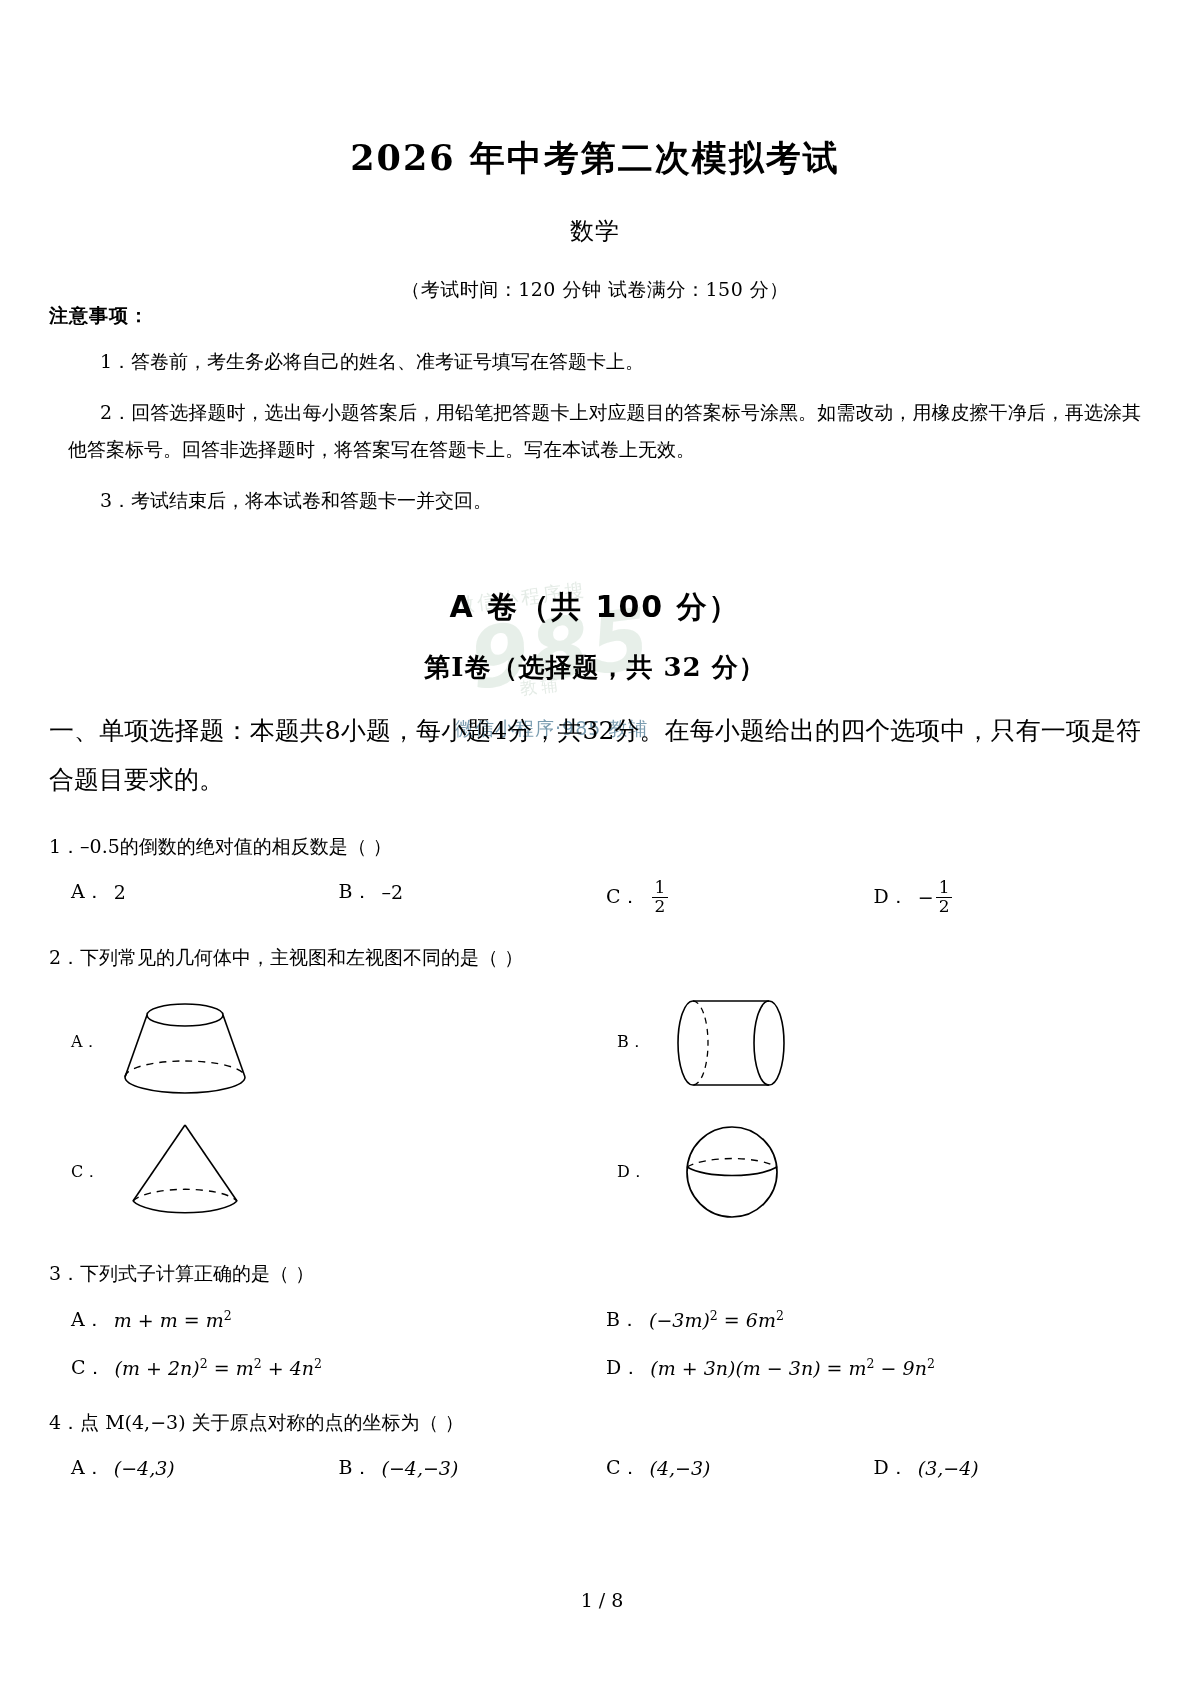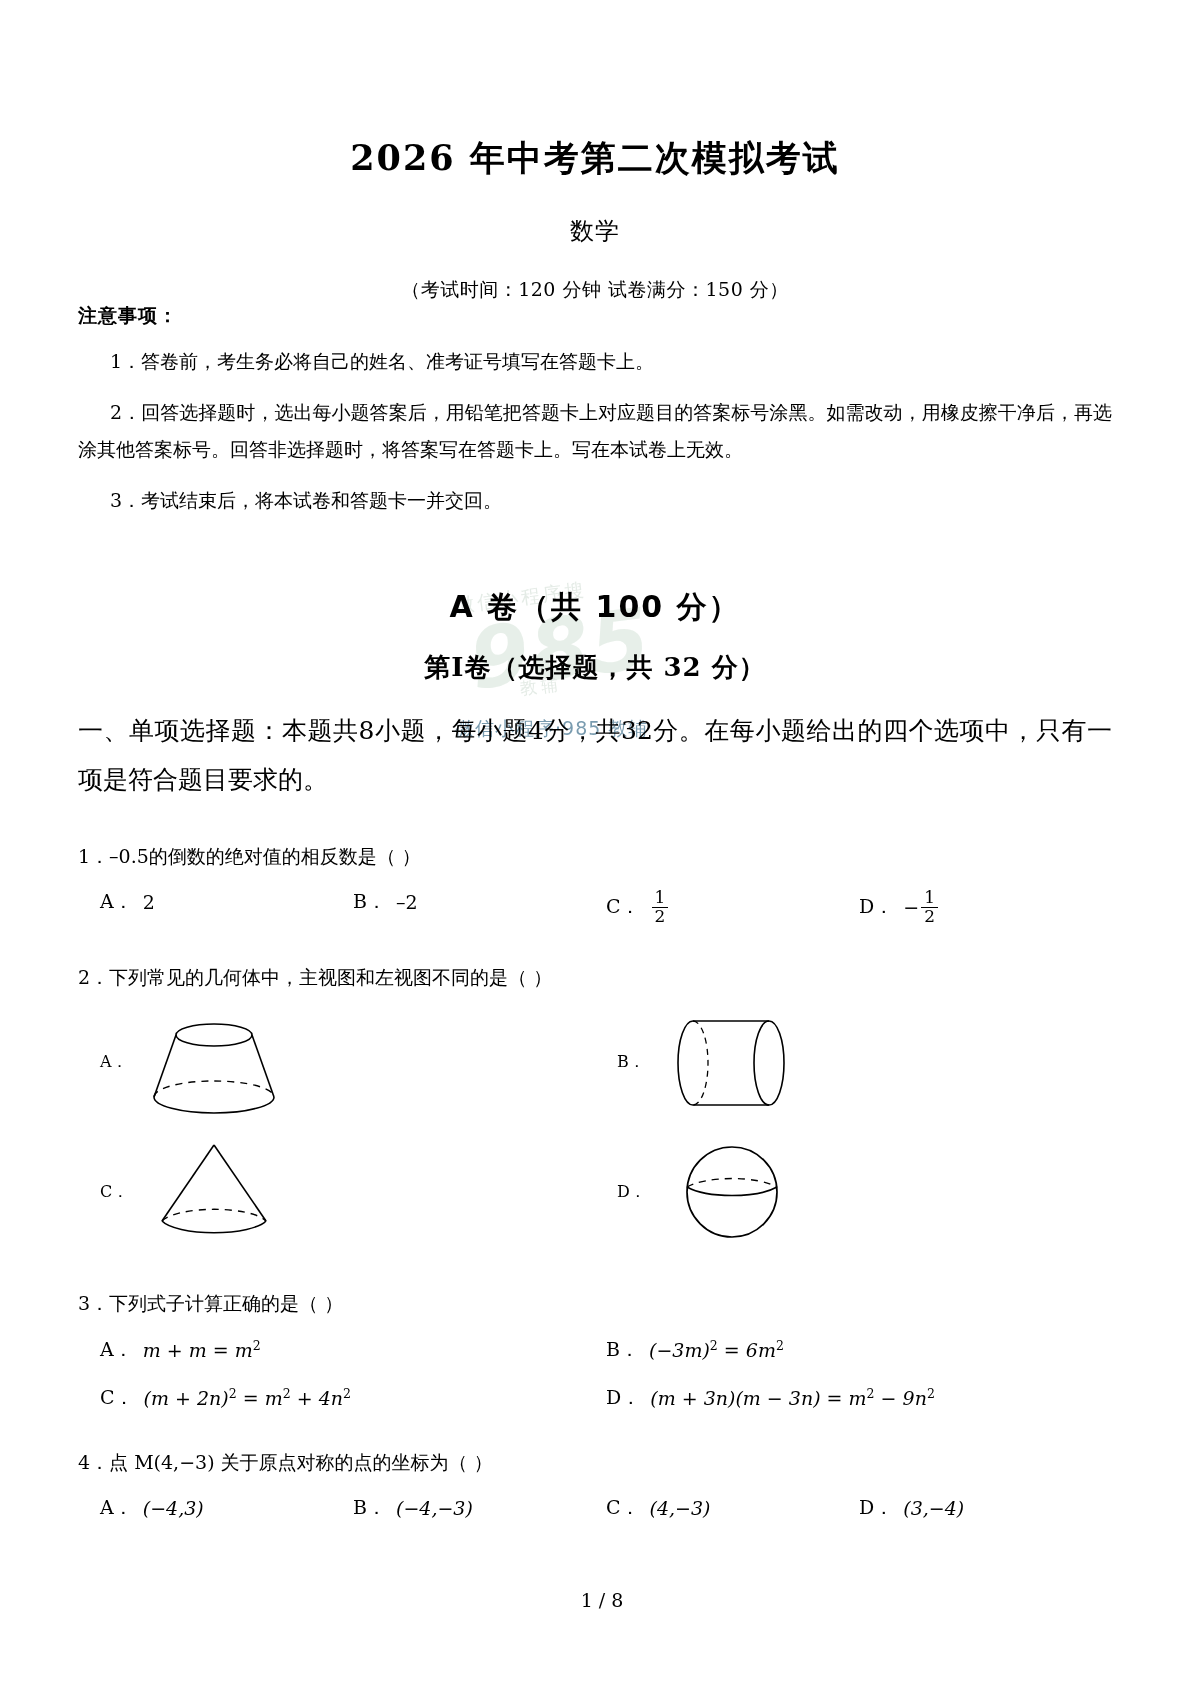--- a/index.html
+++ b/index.html
@@ -18,21 +18,21 @@
     height: 1683px;
     margin: 0 auto;
     background: #ffffff;
     overflow: hidden;
     box-sizing: border-box;
     padding: 0;
   }
   .content {
     position: relative;
     z-index: 2;
-    padding: 0 78px;
+    padding: 0 49px;
     box-sizing: border-box;
   }
 
   
   .watermark-layer {
     position: absolute;
     inset: 0;
     z-index: 1;
     pointer-events: none;
   }
@@ -102,20 +102,21 @@
     font-size: 19px;
     font-weight: 700;
     letter-spacing: 1px;
   }
   .notice-item {
     font-size: 19px;
     line-height: 1.95;
     margin-top: 14px;
     text-indent: 32px;
     text-align: justify;
+    margin-left: 19px;
   }
 
   .part-a {
     text-align: center;
     font-size: 30px;
     font-weight: 700;
     margin-top: 68px;
     letter-spacing: 2px;
     font-family: "DejaVu Sans", "Liberation Sans", sans-serif;
   }
@@ -131,21 +132,21 @@
     font-size: 25px;
     font-weight: 400;
     line-height: 1.95;
     margin-top: 22px;
     text-align: justify;
   }
 
   
   .question {
     font-size: 19px;
-    margin-top: 36px;
+    margin-top: 26px;
     line-height: 1.6;
   }
   .q-stem {
     display: block;
   }
   .opt-row {
     display: flex;
     margin-top: 18px;
     font-size: 19px;
     padding-left: 22px;

